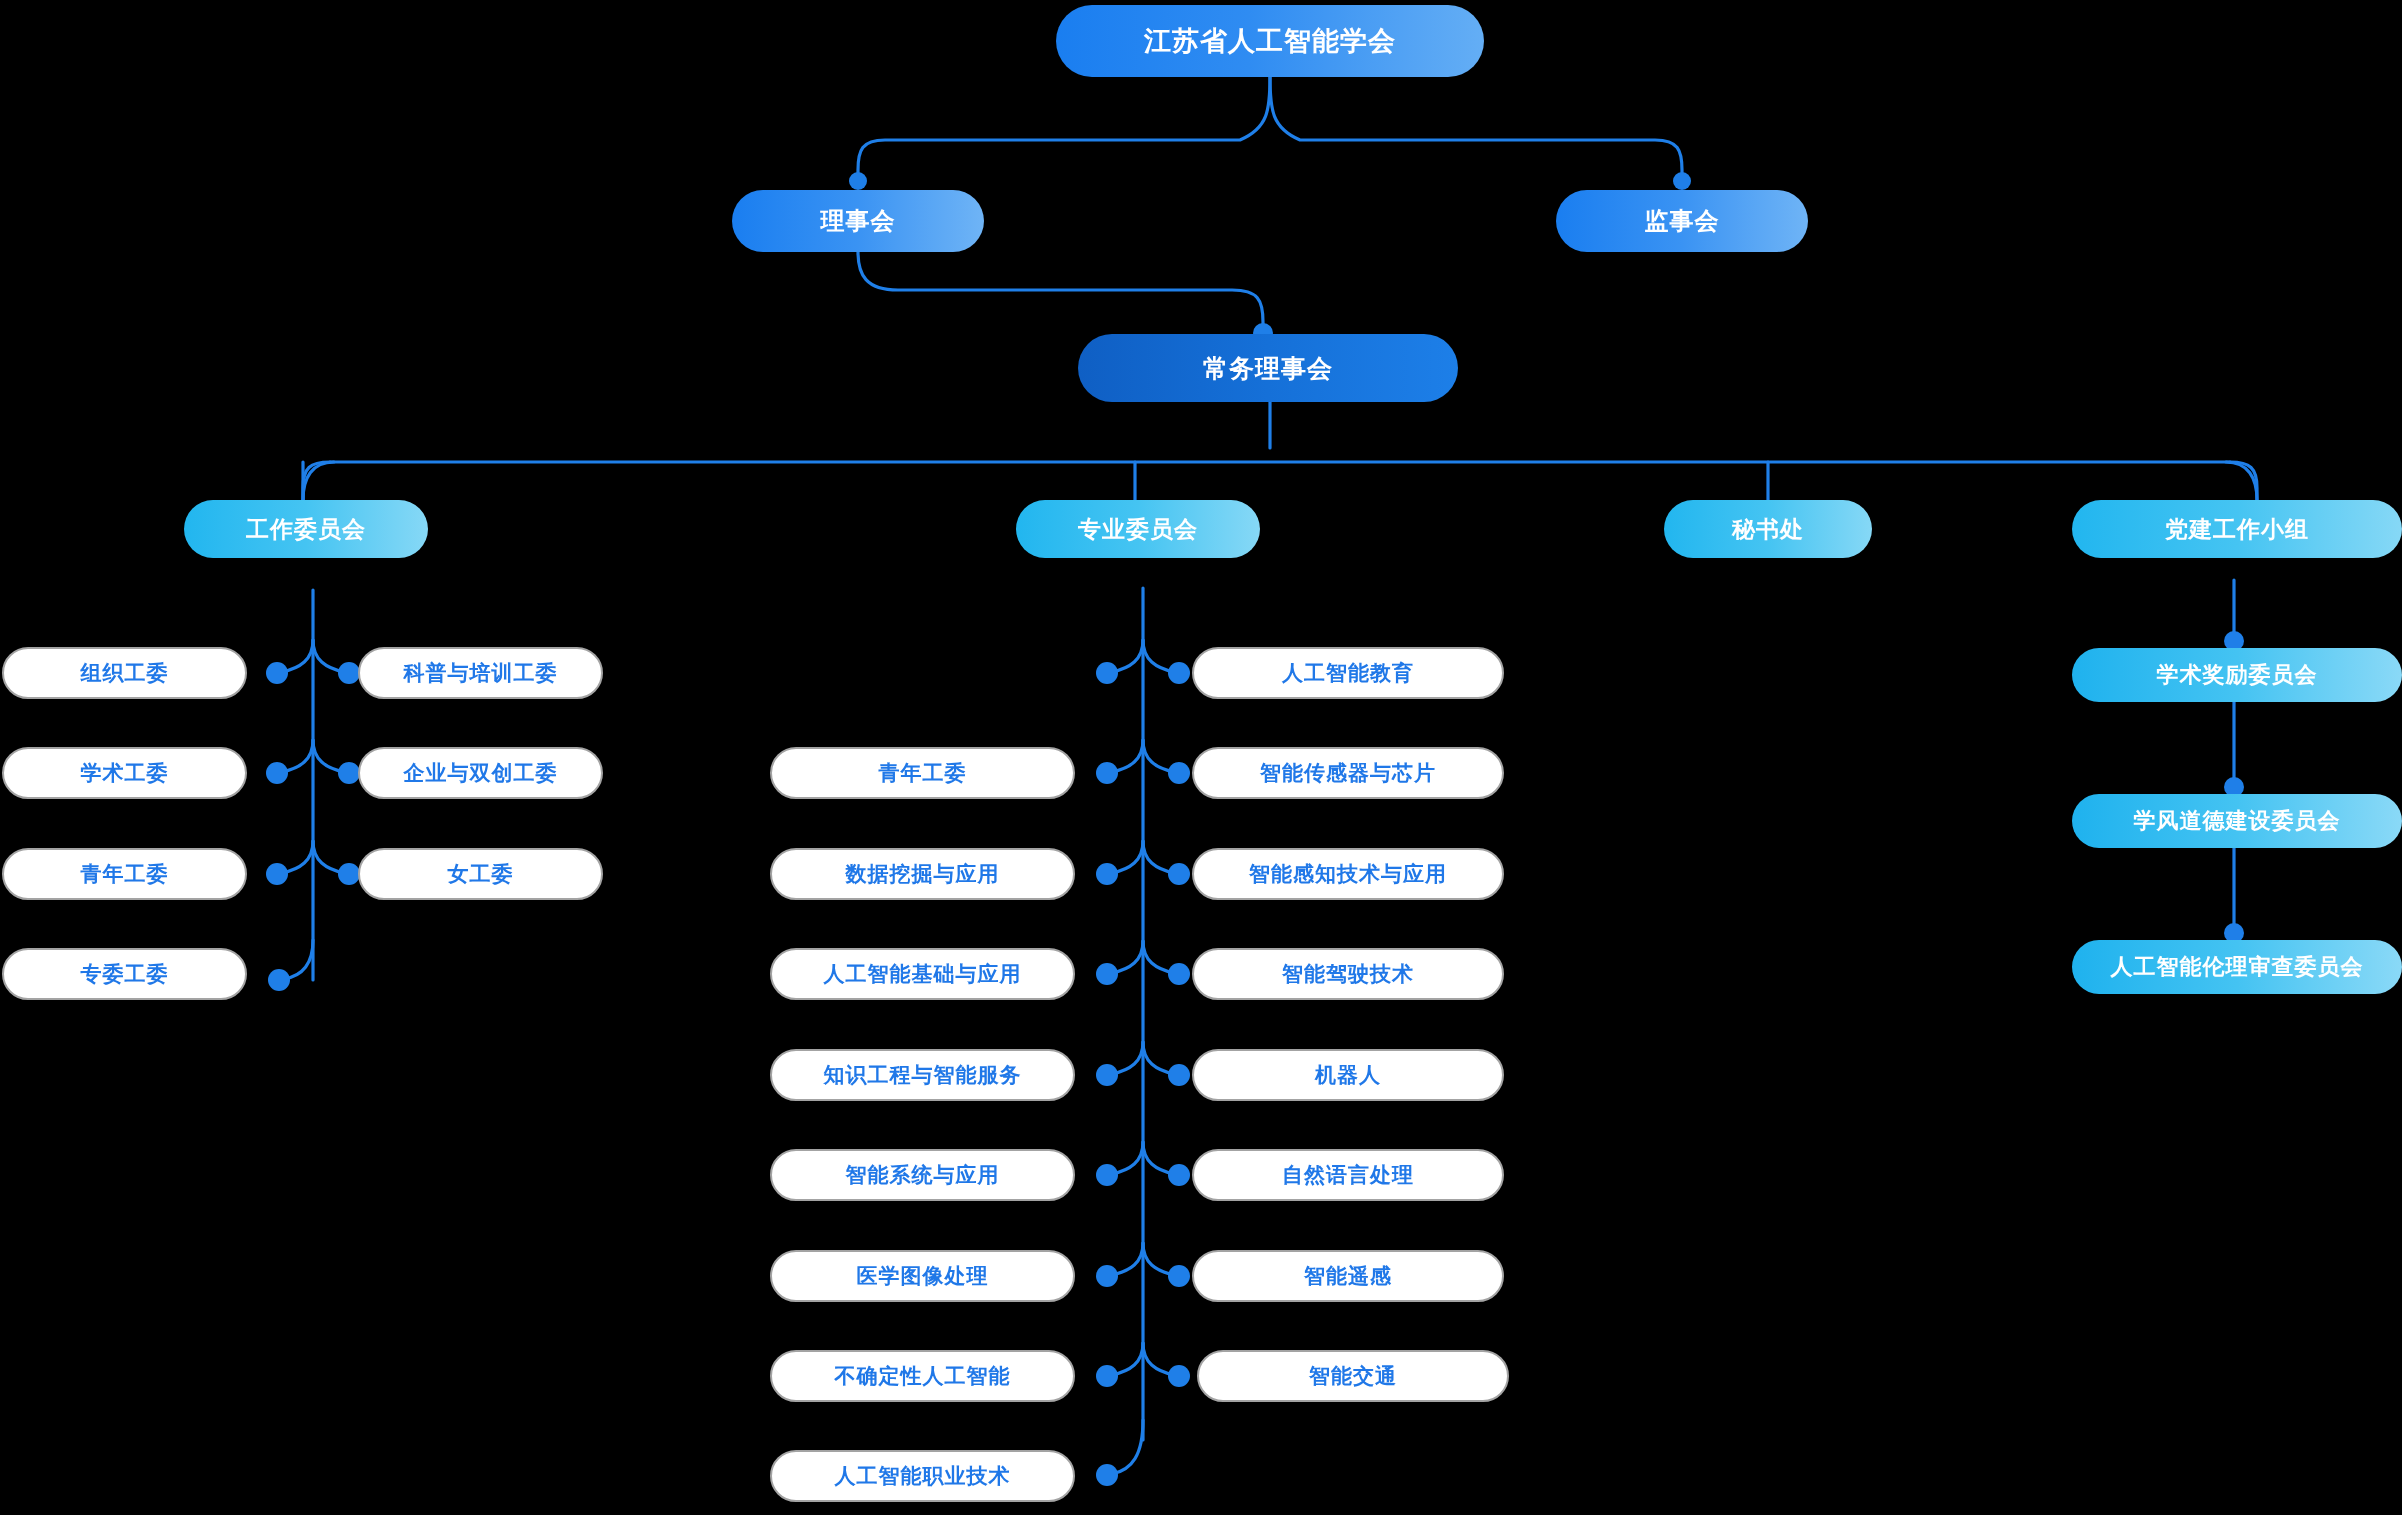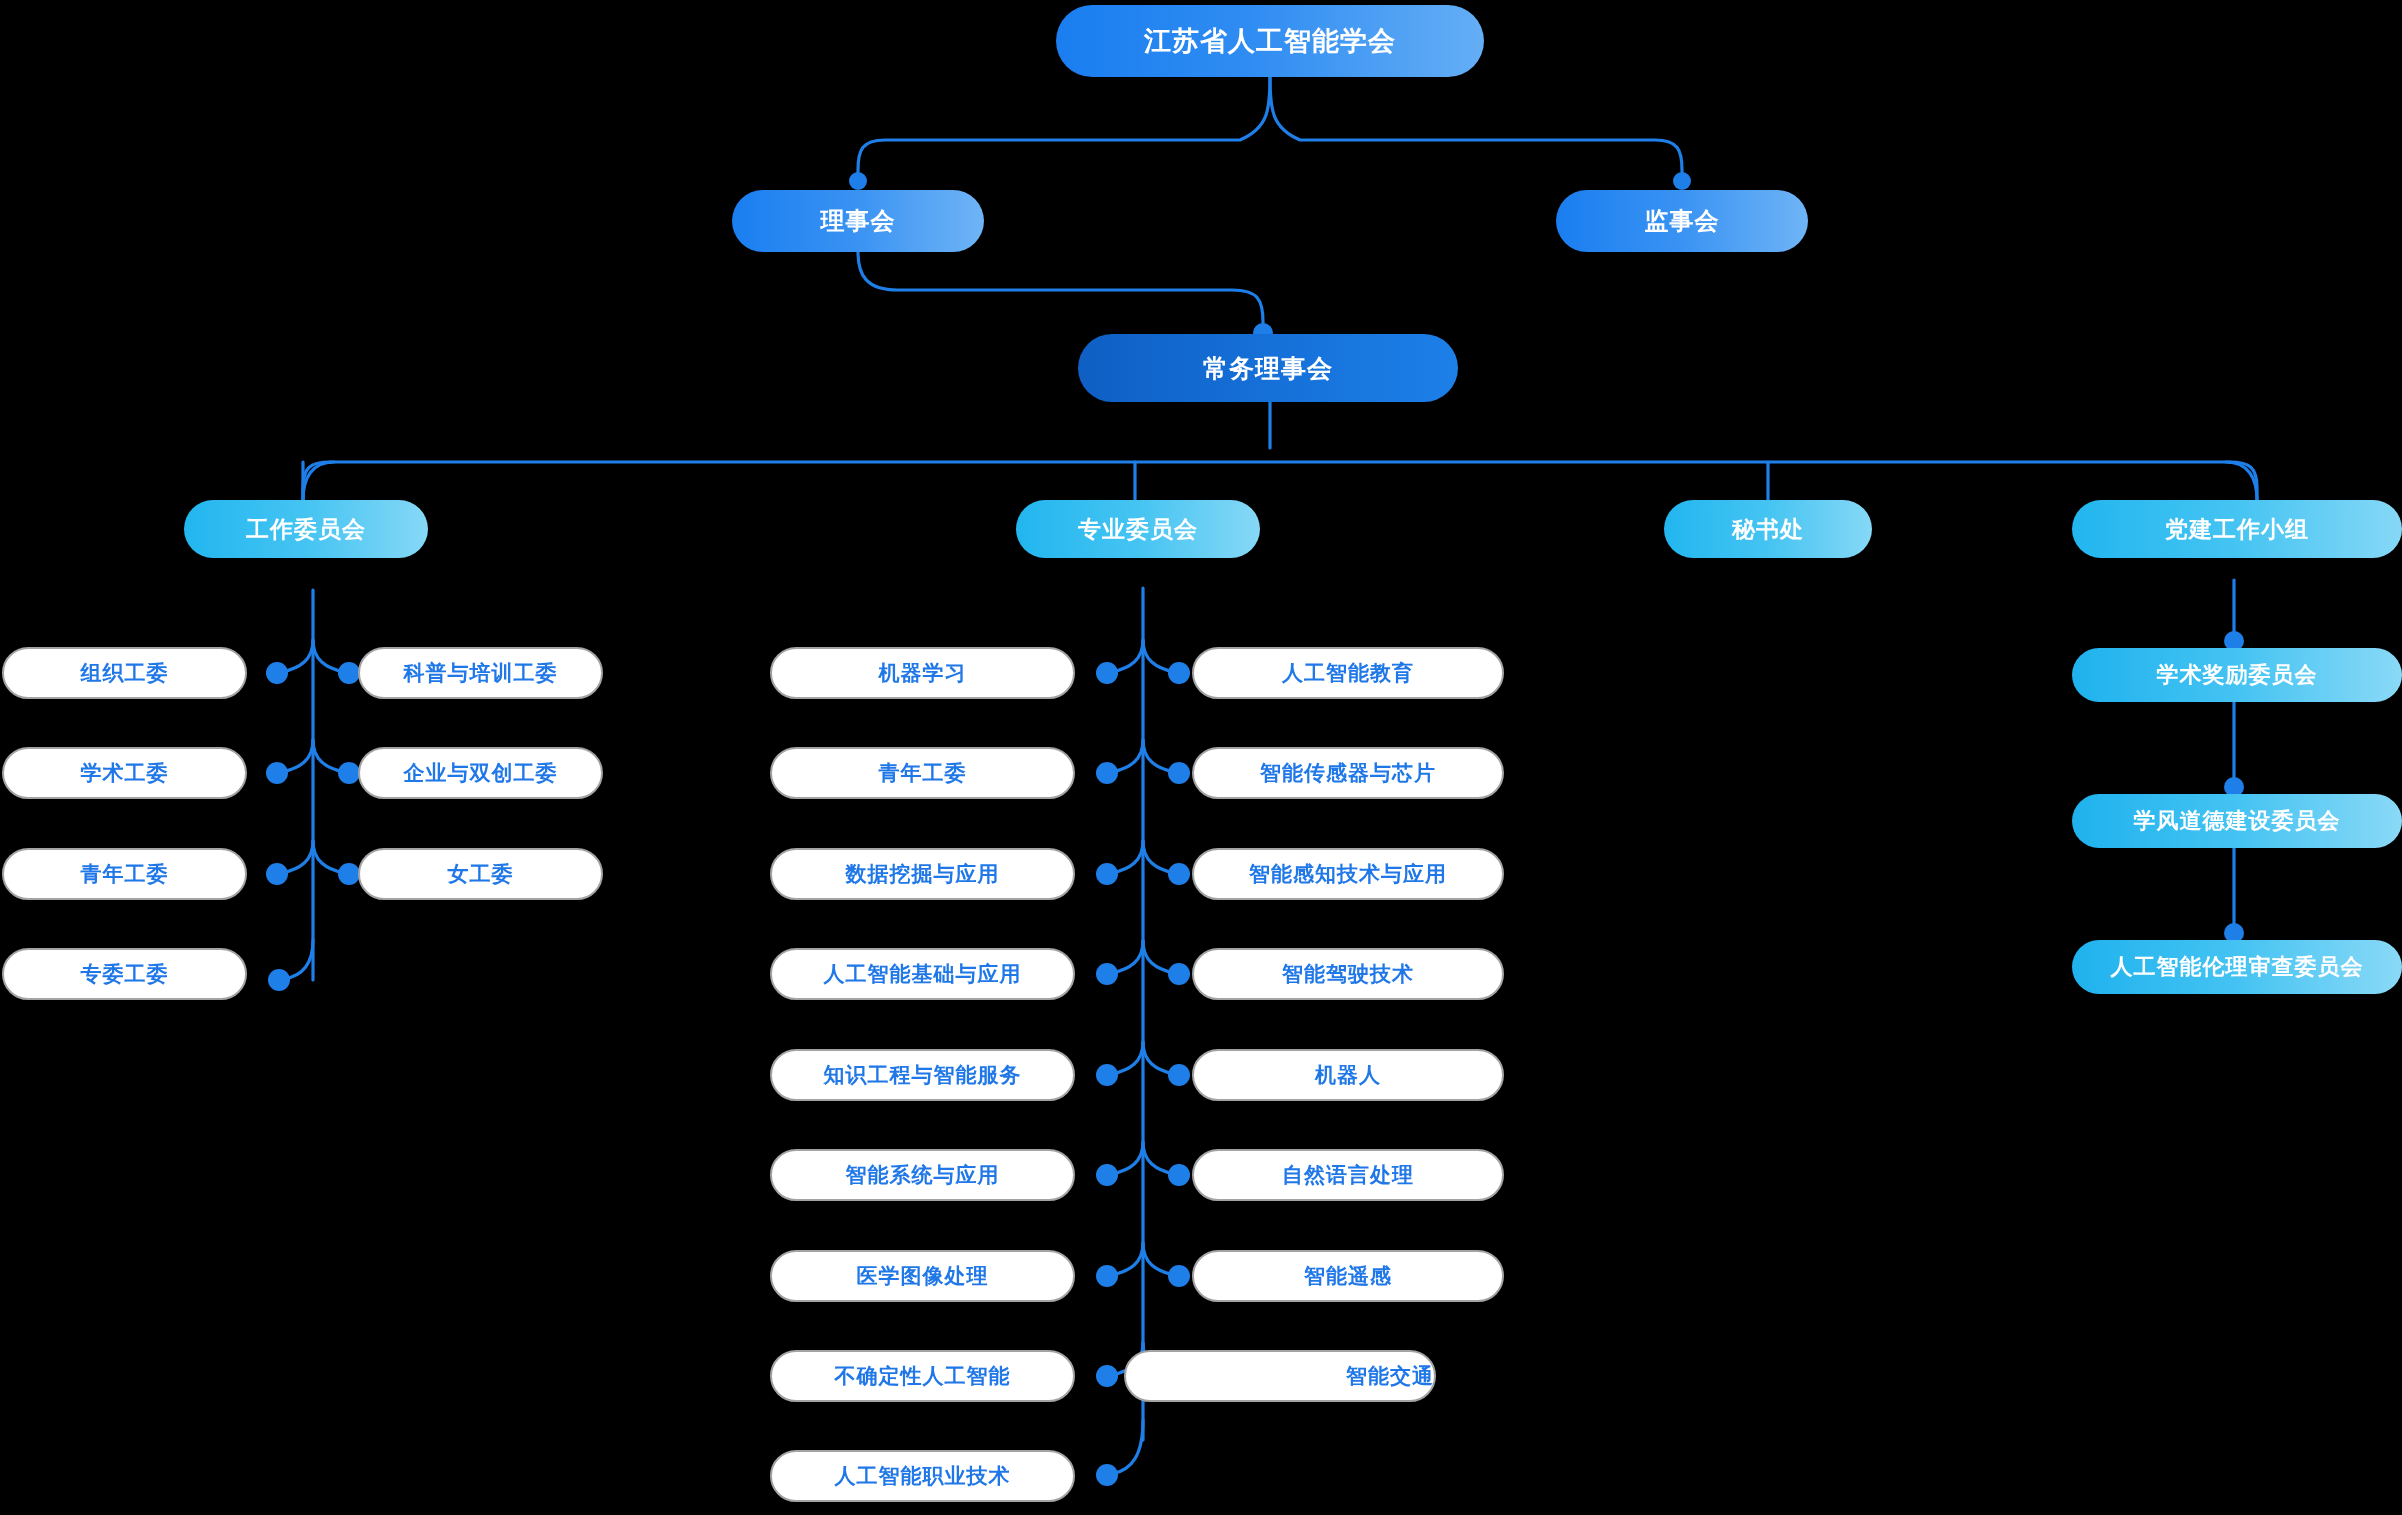--- a/index.html
+++ b/index.html
@@ -240,23 +240,20 @@
   <div class="node n-leaf" style="left:358px; top:647px; width:245px;">
     <span>科普与培训工委</span>
   </div>
   <div class="node n-leaf" style="left:358px; top:747px; width:245px;">
     <span>企业与双创工委</span>
   </div>
   <div class="node n-leaf" style="left:358px; top:848px; width:245px;">
     <span>女工委</span>
   </div>
 
-  <div class="node n-leaf" style="left:770px; top:647px; width:305px;">
-    <span>机器学习</span>
-  </div>
   <div class="node n-leaf" style="left:770px; top:747px; width:305px;">
     <span>青年工委</span>
   </div>
   <div class="node n-leaf" style="left:770px; top:848px; width:305px;">
     <span>数据挖掘与应用</span>
   </div>
   <div class="node n-leaf" style="left:770px; top:948px; width:305px;">
     <span>人工智能基础与应用</span>
   </div>
   <div class="node n-leaf" style="left:770px; top:1049px; width:305px;">
@@ -289,21 +286,21 @@
   </div>
   <div class="node n-leaf" style="left:1192px; top:1049px; width:312px;">
     <span>机器人</span>
   </div>
   <div class="node n-leaf" style="left:1192px; top:1149px; width:312px;">
     <span>自然语言处理</span>
   </div>
   <div class="node n-leaf" style="left:1192px; top:1250px; width:312px;">
     <span>智能遥感</span>
   </div>
-  <div class="node n-leaf" style="left:1124px; top:1350px; width:312px;justify-content:flex-end;">
+  <div class="node n-leaf" style="left:1197px; top:1350px; width:312px;">
     <span>智能交通</span>
   </div>
 
   <div class="node n-party" style="left:2072px; top:648px; width:330px;">
     <span>学术奖励委员会</span>
   </div>
   <div class="node n-party" style="left:2072px; top:794px; width:330px;">
     <span>学风道德建设委员会</span>
   </div>
   <div class="node n-party" style="left:2072px; top:940px; width:330px;">

